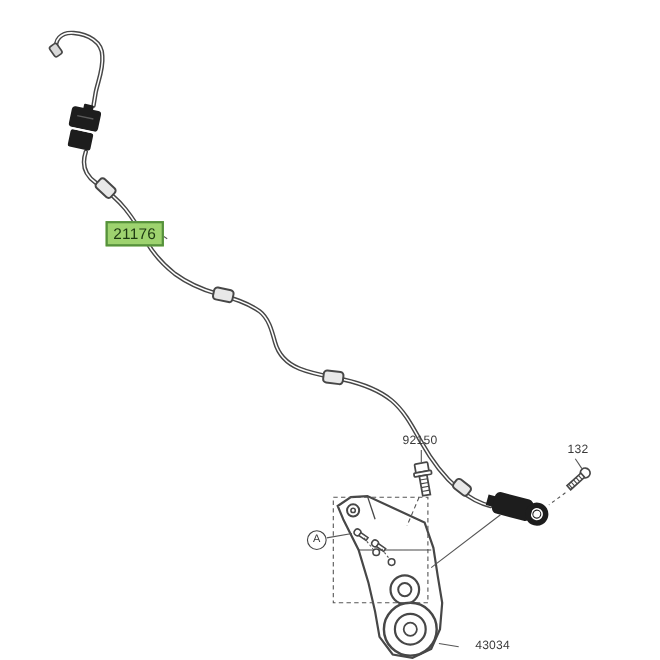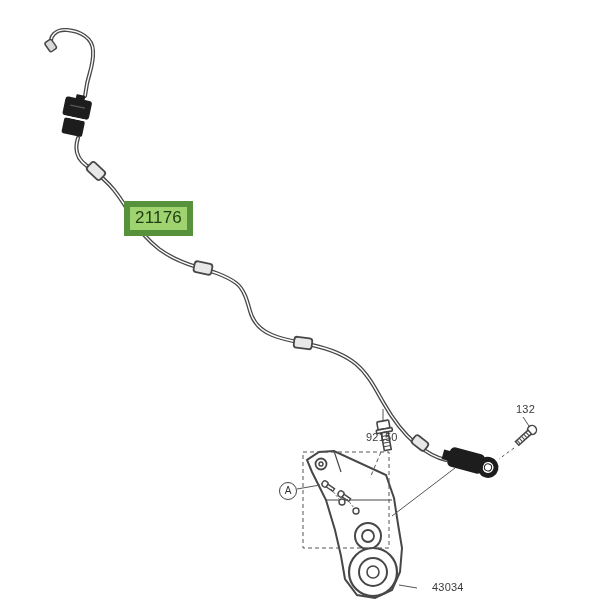--- a/index.html
+++ b/index.html
@@ -14,26 +14,25 @@
   svg{position:absolute;left:0;top:0;}
   .label{
     position:absolute;
     font-size:11px;
     color:#3a3a3a;
     letter-spacing:.2px;
     white-space:nowrap;
   }
   .part-green{
     padding:1px 5px 2px 5px;
-    border:6px solid #a16207;
+    border:2px solid #a16207;
     background:#9ed36f;
     color:#1e3a12;
-    font-size:17px;
+    font-size:14px;
     cursor:pointer;
-    margin-left:28px;
   }
   .marker-circle{
     position:absolute;
     width:16px;height:16px;
     border:1.4px solid #444;
     border-radius:50%;
     text-align:center;
     line-height:16px;
     font-size:10px;
     color:#333;
@@ -171,20 +170,20 @@
     </g>
     <line x1="297" y1="489" x2="320" y2="485" stroke="#555" stroke-width="1"></line>
 
     <line x1="399" y1="585" x2="417" y2="588" stroke="#555" stroke-width="1"></line>
 
     <line x1="143" y1="211" x2="152" y2="217" stroke="#555" stroke-width="1"></line>
   </svg>
 
   <div class="label part-green" style="left: 96px; top: 201px; background: rgb(158, 211, 111); border-color: rgb(86, 145, 60);">21176</div>
 
-  <div class="label" style="left:366px; top:395px;margin-top:36px;">92150</div>
+  <div class="label" style="left:366px; top:395px;">92150</div>
 
   <div class="label" style="left:516px; top:403px;">132</div>
 
   <div class="label" style="left:432px; top:581px;">43034</div>
 
   <div class="marker-circle" style="left:279px; top:482px;">A</div>
 </div>
 
 </body></html>

